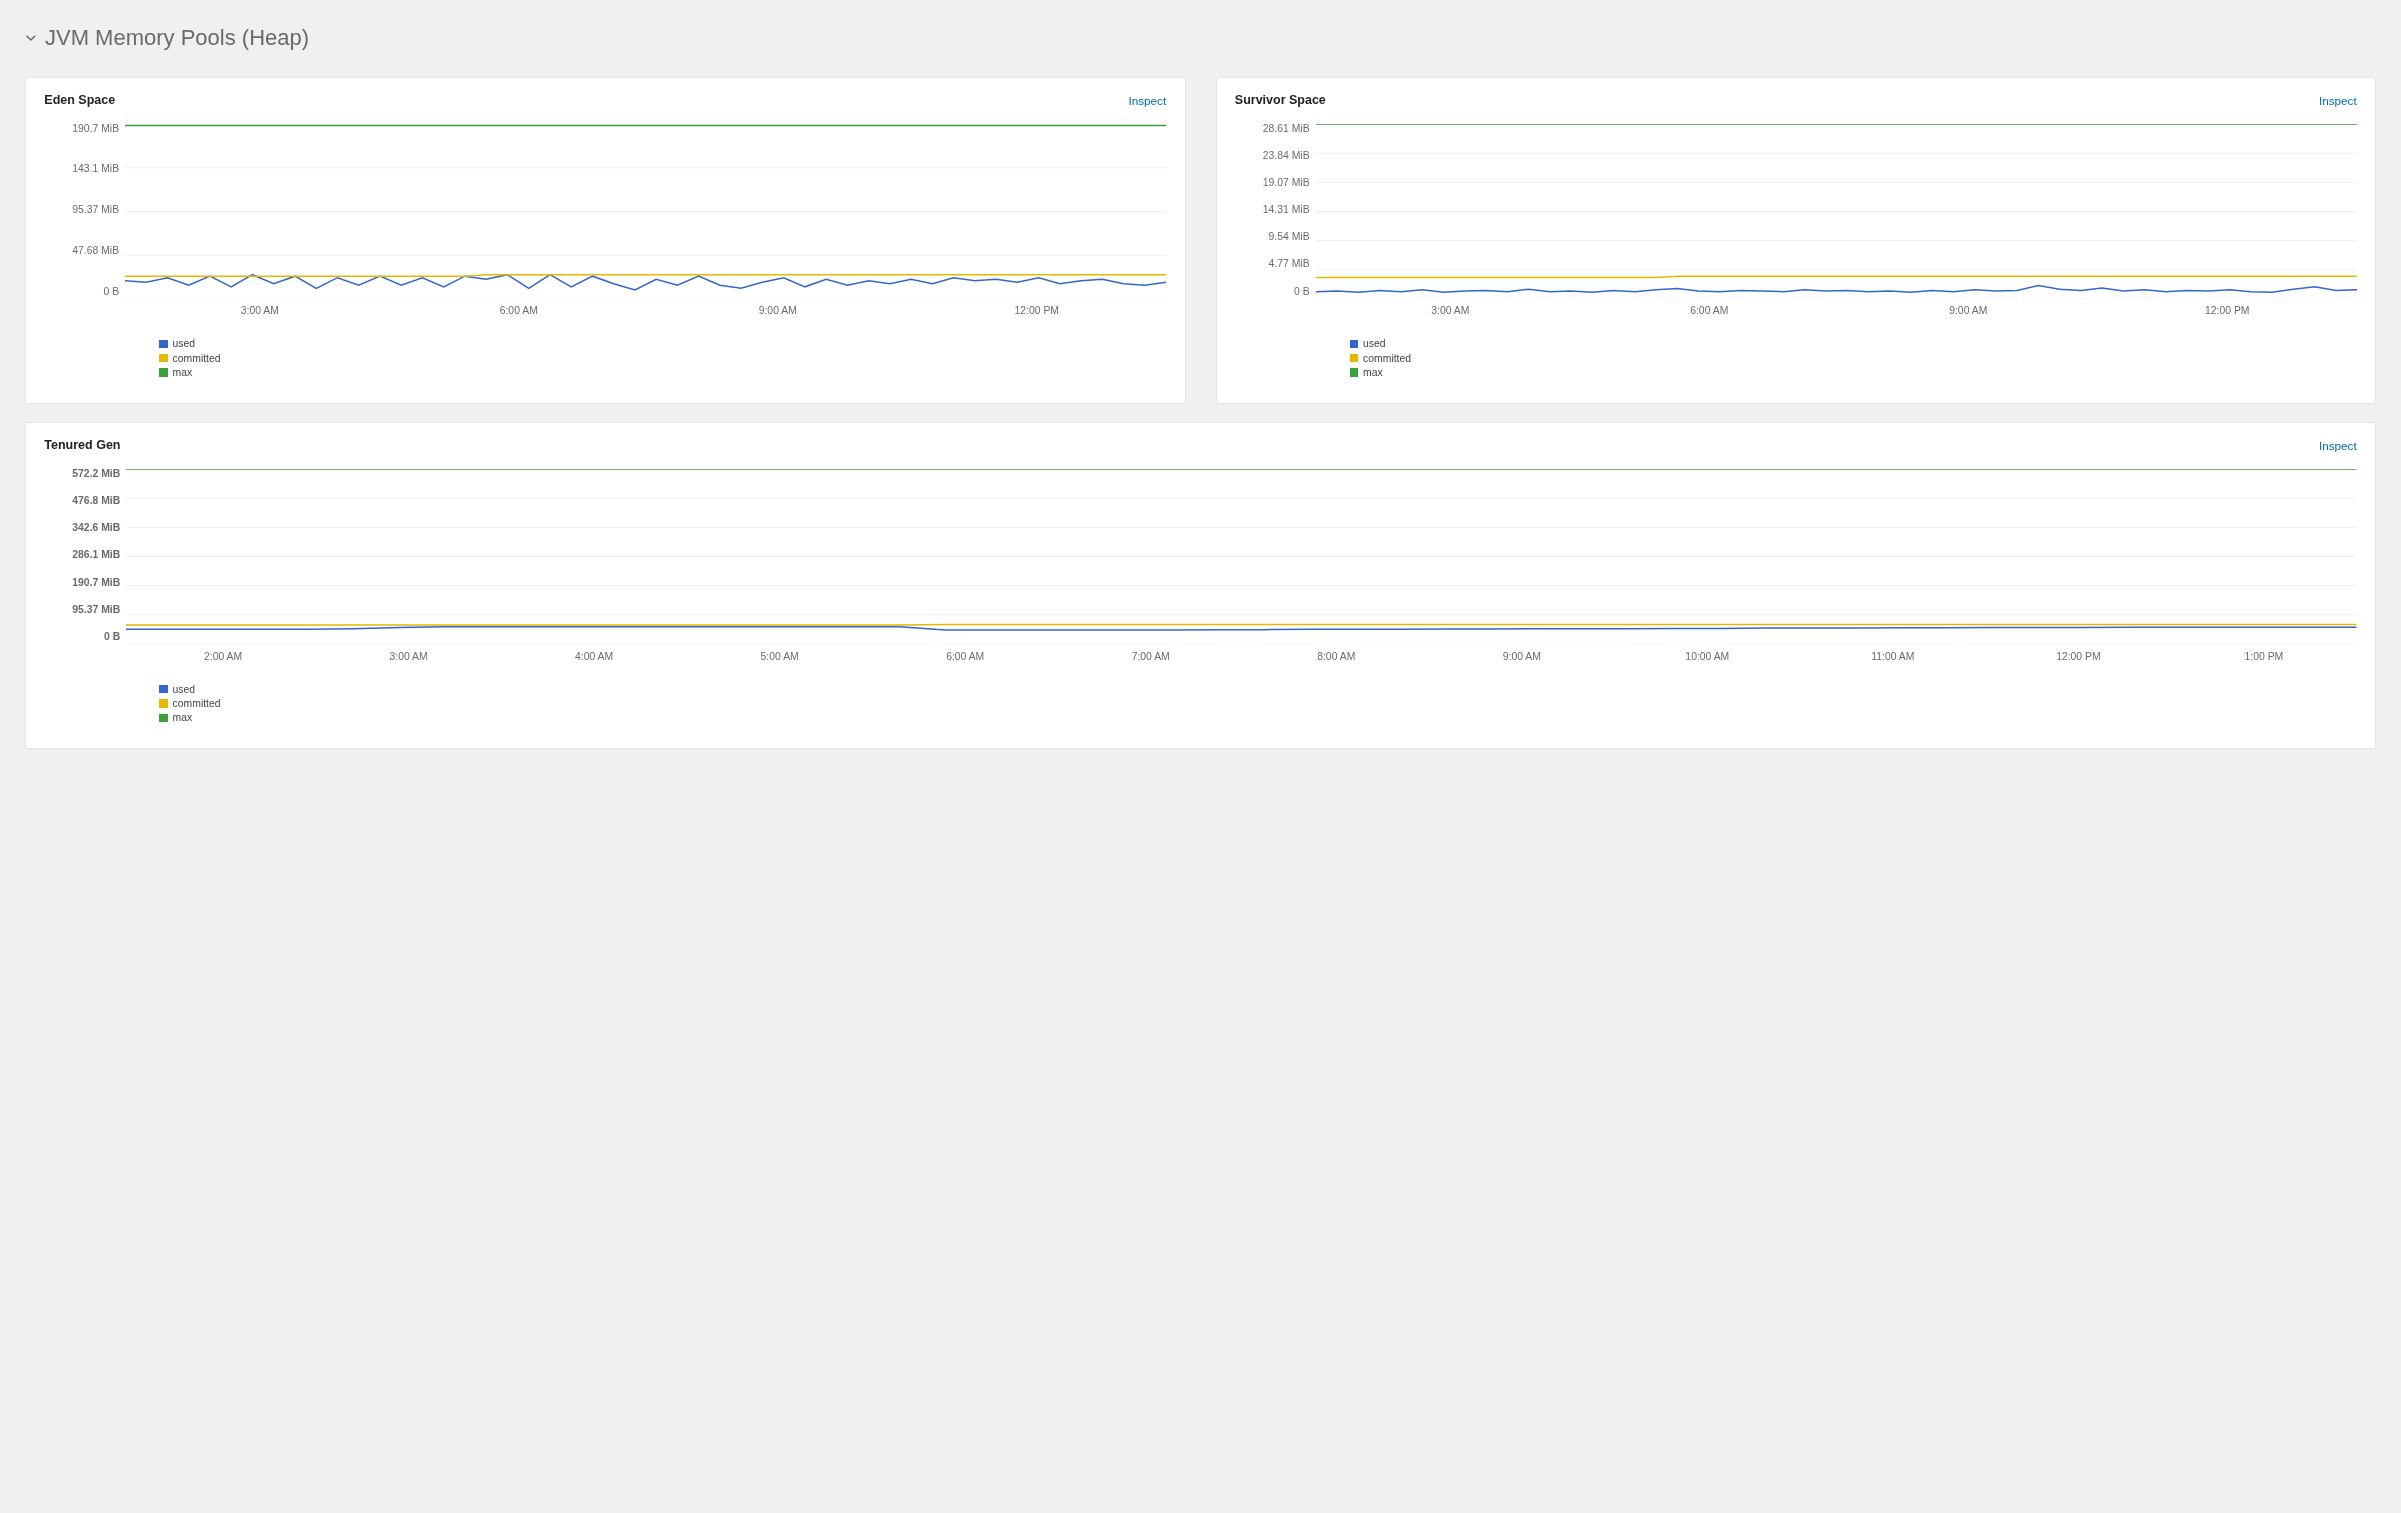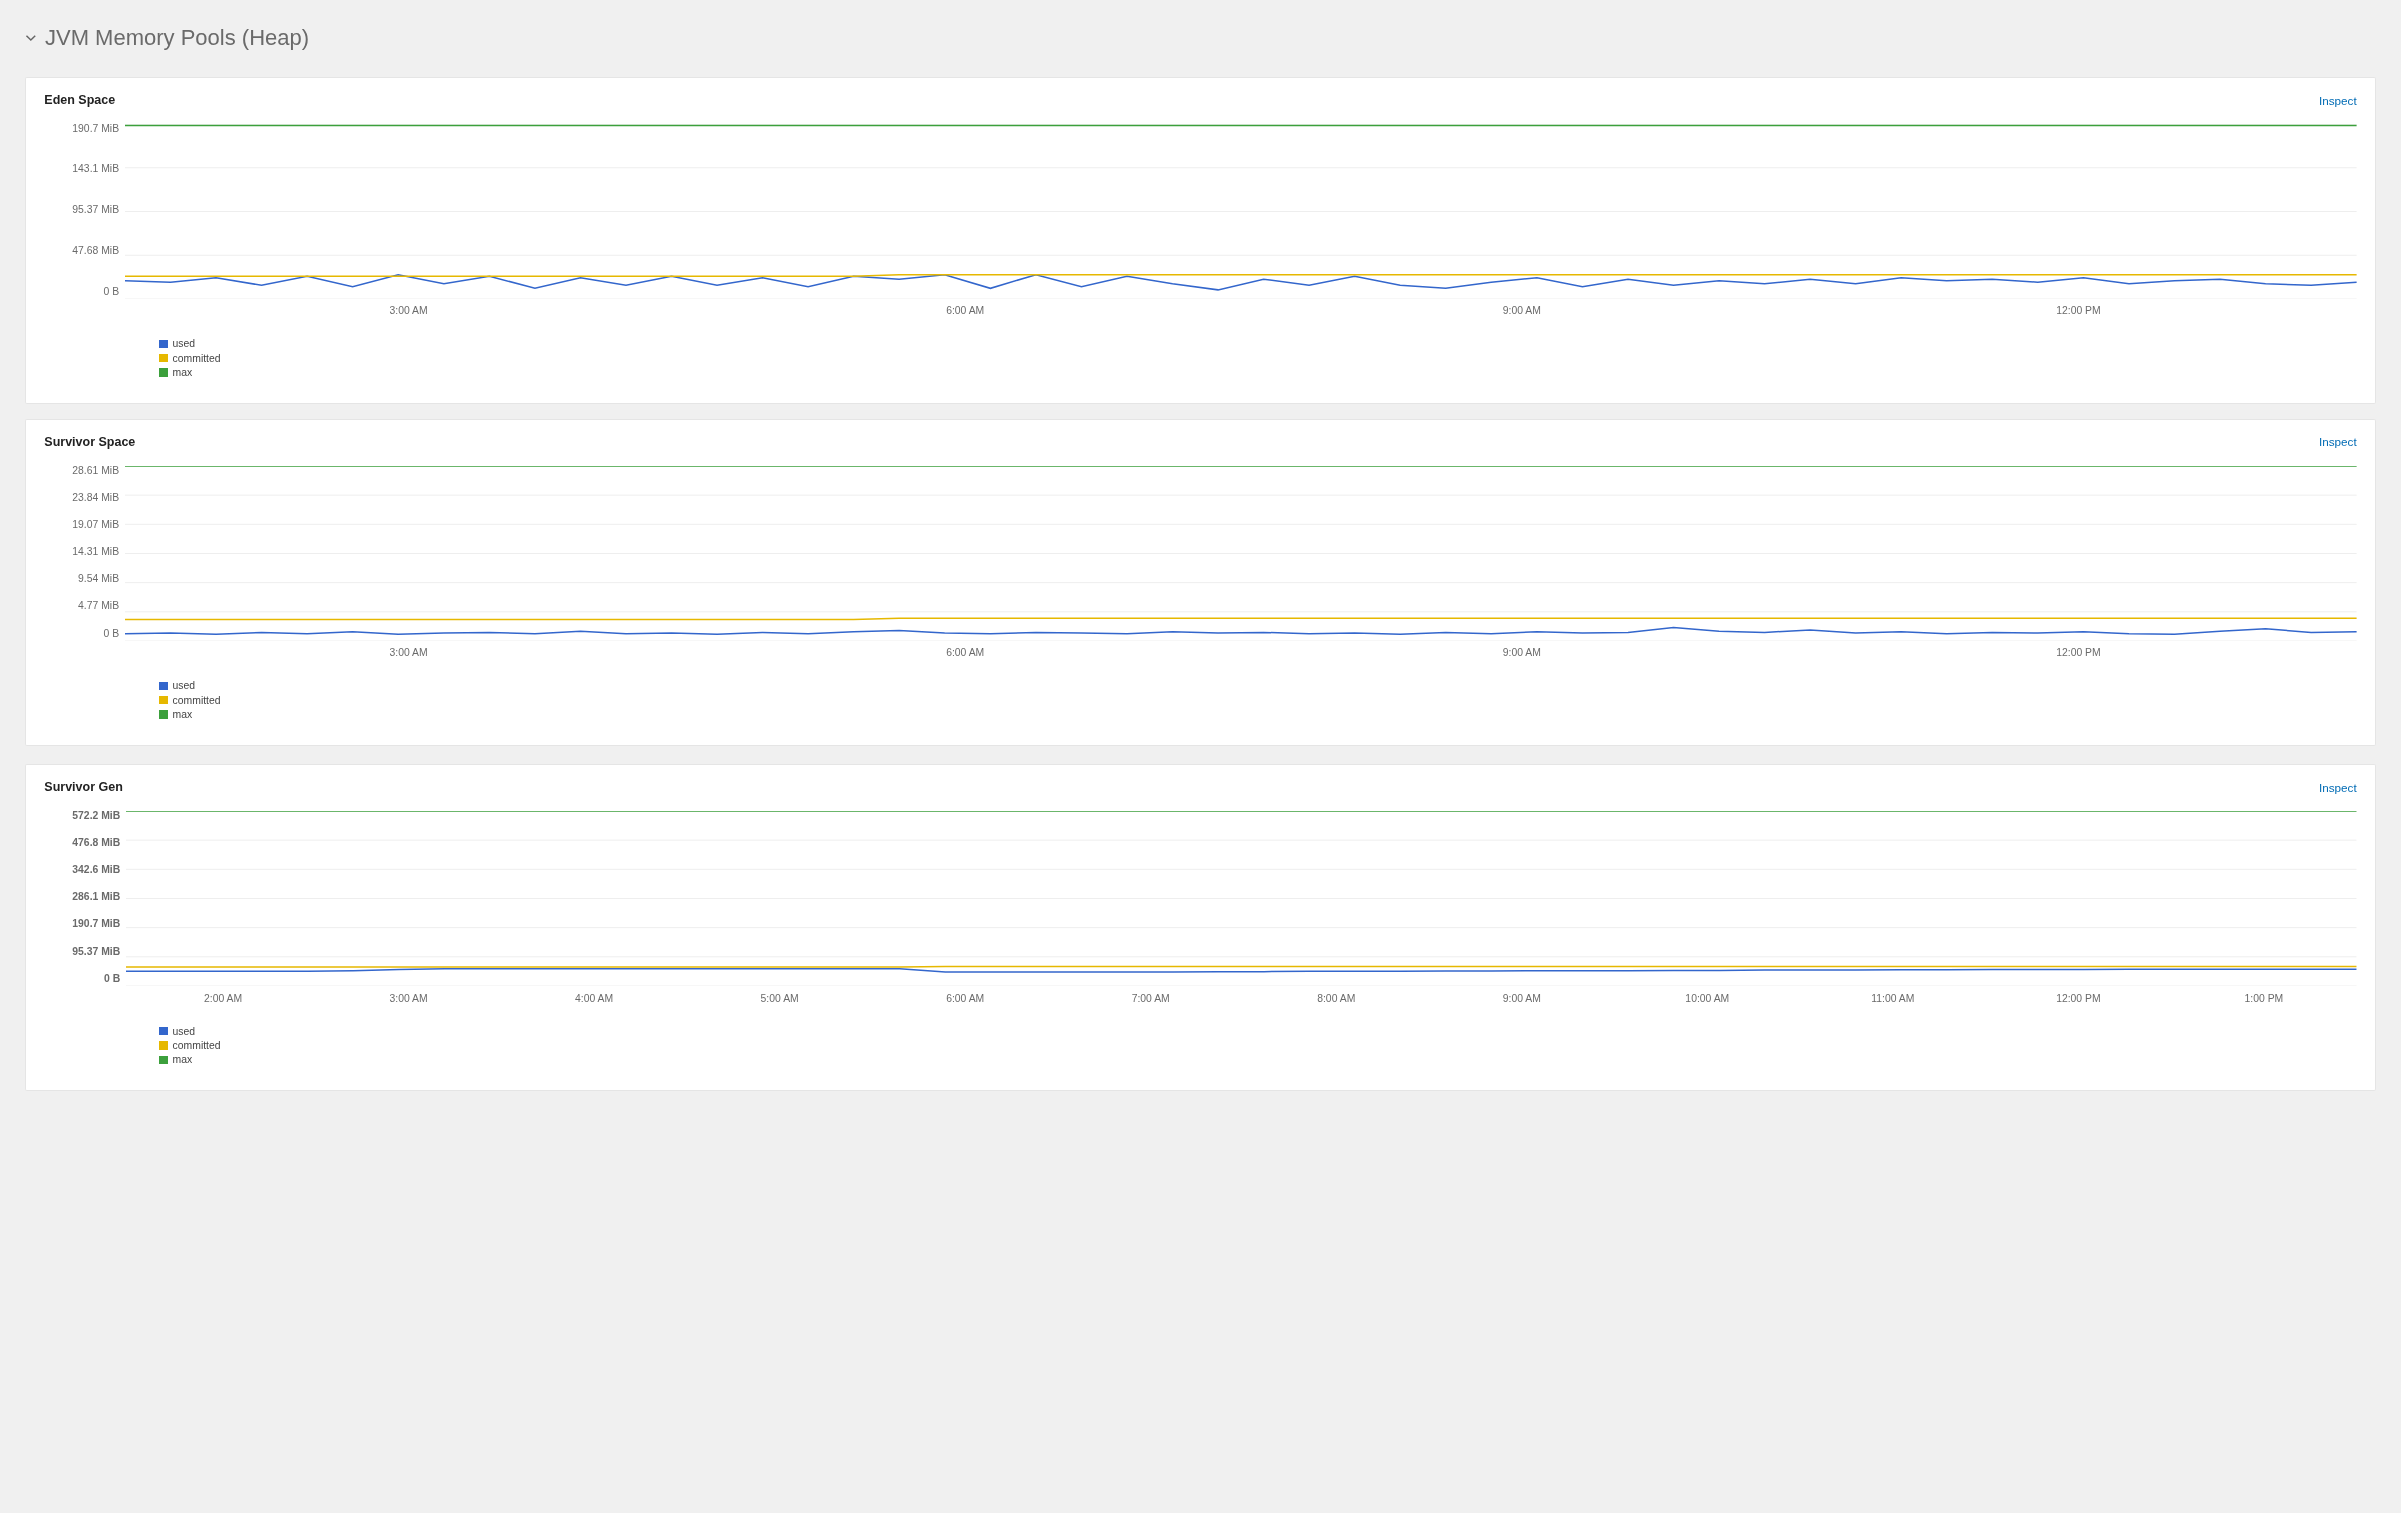--- a/index.html
+++ b/index.html
@@ -21,22 +21,22 @@
     transform: rotate(0deg);
     color: #666;
   }
   .section-header h2 {
     font-size: 22px;
     font-weight: 400;
     color: #6a6a6a;
   }
   .grid-top {
     display: grid;
-    grid-template-columns: 1fr;
-    gap: 15px;
+    grid-template-columns: 1fr 1fr;
+    gap: 30px;
     margin-bottom: 18.3px;
   }
   .panel {
     background: #fff;
     border: 0.8px solid #e5e5e5;
     border-radius: 1.7px;
     padding: 15px 18.3px 25px 18.3px;
   }
   .panel-header {
     display: flex;
@@ -227,21 +227,21 @@
             <span class="legend-swatch" style="background: rgb(60, 160, 60);"></span>
             <span>max</span>
           </div>
         </div>
     </div>
   </div>
 </div>
 
 <div class="panel">
   <div class="panel-header">
-    <div class="panel-title">Survivor Gen</div>
+    <div class="panel-title">Tenured Gen</div>
     <a class="inspect">Inspect</a>
   </div>
   <div class="chart-wrap">
     <div class="chart-body tall">
       <div class="y-axis">
           <div>572.2 MiB</div>
           <div>476.8 MiB</div>
           <div>342.6 MiB</div>
           <div>286.1 MiB</div>
           <div>190.7 MiB</div>

